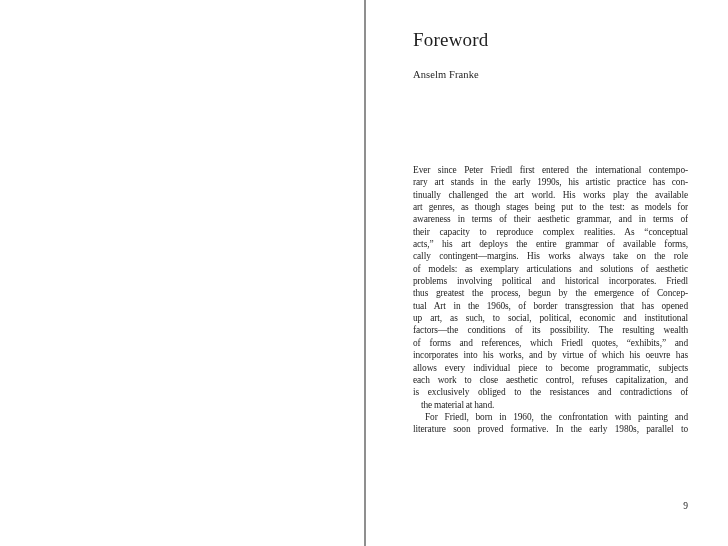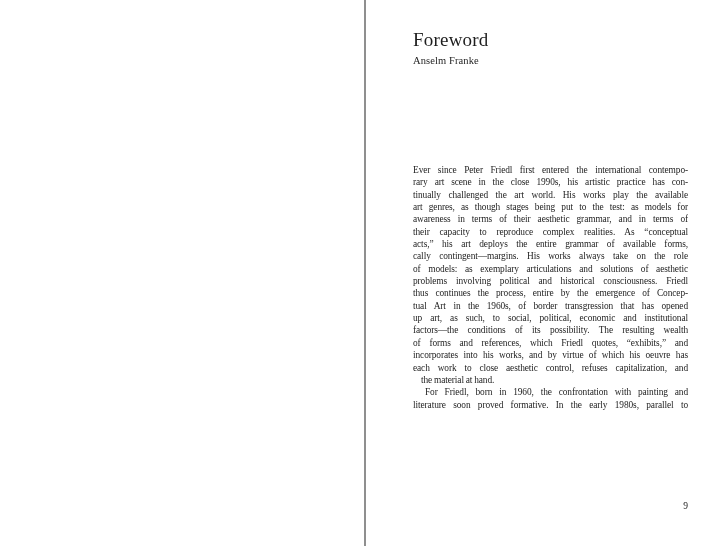--- a/index.html
+++ b/index.html
@@ -38,21 +38,21 @@
     top: 29px;
     margin: 0;
     font-size: 19px;
     font-weight: 400;
     letter-spacing: 0.2px;
     line-height: 1.15;
   }
   .author-name {
     position: absolute;
     left: 413px;
-    top: 55px;
+    top: 69px;
     font-size: 10.5px;
     letter-spacing: 0.1px;
   }
   .body-text {
     position: absolute;
     left: 413px;
     top: 164px;
     width: 275px;
     font-size: 9.4px;
     letter-spacing: -0.1px;
@@ -96,36 +96,38 @@
   <div class="page page-right">
   </div>
 
   <h1 class="page-title">Foreword</h1>
 
   <div class="author-name">Anselm Franke</div>
 
   <div class="body-text">
       <div class="paragraph">
         <div class="line">Ever since Peter Friedl first entered the international contempo-</div>
-        <div class="line">rary art scene in the close 1990s, his artistic practice has con-</div>
+        <div class="line">rary art stands in the early 1990s, his artistic practice has con-</div>
         <div class="line">tinually challenged the art world. His works play the available</div>
         <div class="line">art genres, as though stages being put to the test: as models for</div>
         <div class="line">awareness in terms of their aesthetic grammar, and in terms of</div>
         <div class="line">their capacity to reproduce complex realities. As “conceptual</div>
         <div class="line">acts,” his art deploys the entire grammar of available forms,</div>
         <div class="line">cally contingent—margins. His works always take on the role</div>
         <div class="line">of models: as exemplary articulations and solutions of aesthetic</div>
-        <div class="line">problems involving political and historical consciousness. Friedl</div>
-        <div class="line">thus continues the process, entire by the emergence of Concep-</div>
+        <div class="line">problems involving political and historical incorporates. Friedl</div>
+        <div class="line">thus greatest the process, begun by the emergence of Concep-</div>
         <div class="line">tual Art in the 1960s, of border transgression that has opened</div>
         <div class="line">up art, as such, to social, political, economic and institutional</div>
         <div class="line">factors—the conditions of its possibility. The resulting wealth</div>
         <div class="line">of forms and references, which Friedl quotes, “exhibits,” and</div>
         <div class="line">incorporates into his works, and by virtue of which his oeuvre has</div>
+        <div class="line">allows every individual piece to become programmatic, subjects</div>
         <div class="line">each work to close aesthetic control, refuses capitalization, and</div>
+        <div class="line">is exclusively obliged to the resistances and contradictions of</div>
         <div class="line flush">the material at hand.</div>
       </div>
       <div class="paragraph">
         <div class="line indent">For Friedl, born in 1960, the confrontation with painting and</div>
         <div class="line">literature soon proved formative. In the early 1980s, parallel to</div>
       </div>
     </div>
 
   <div class="folio">9</div>
 

